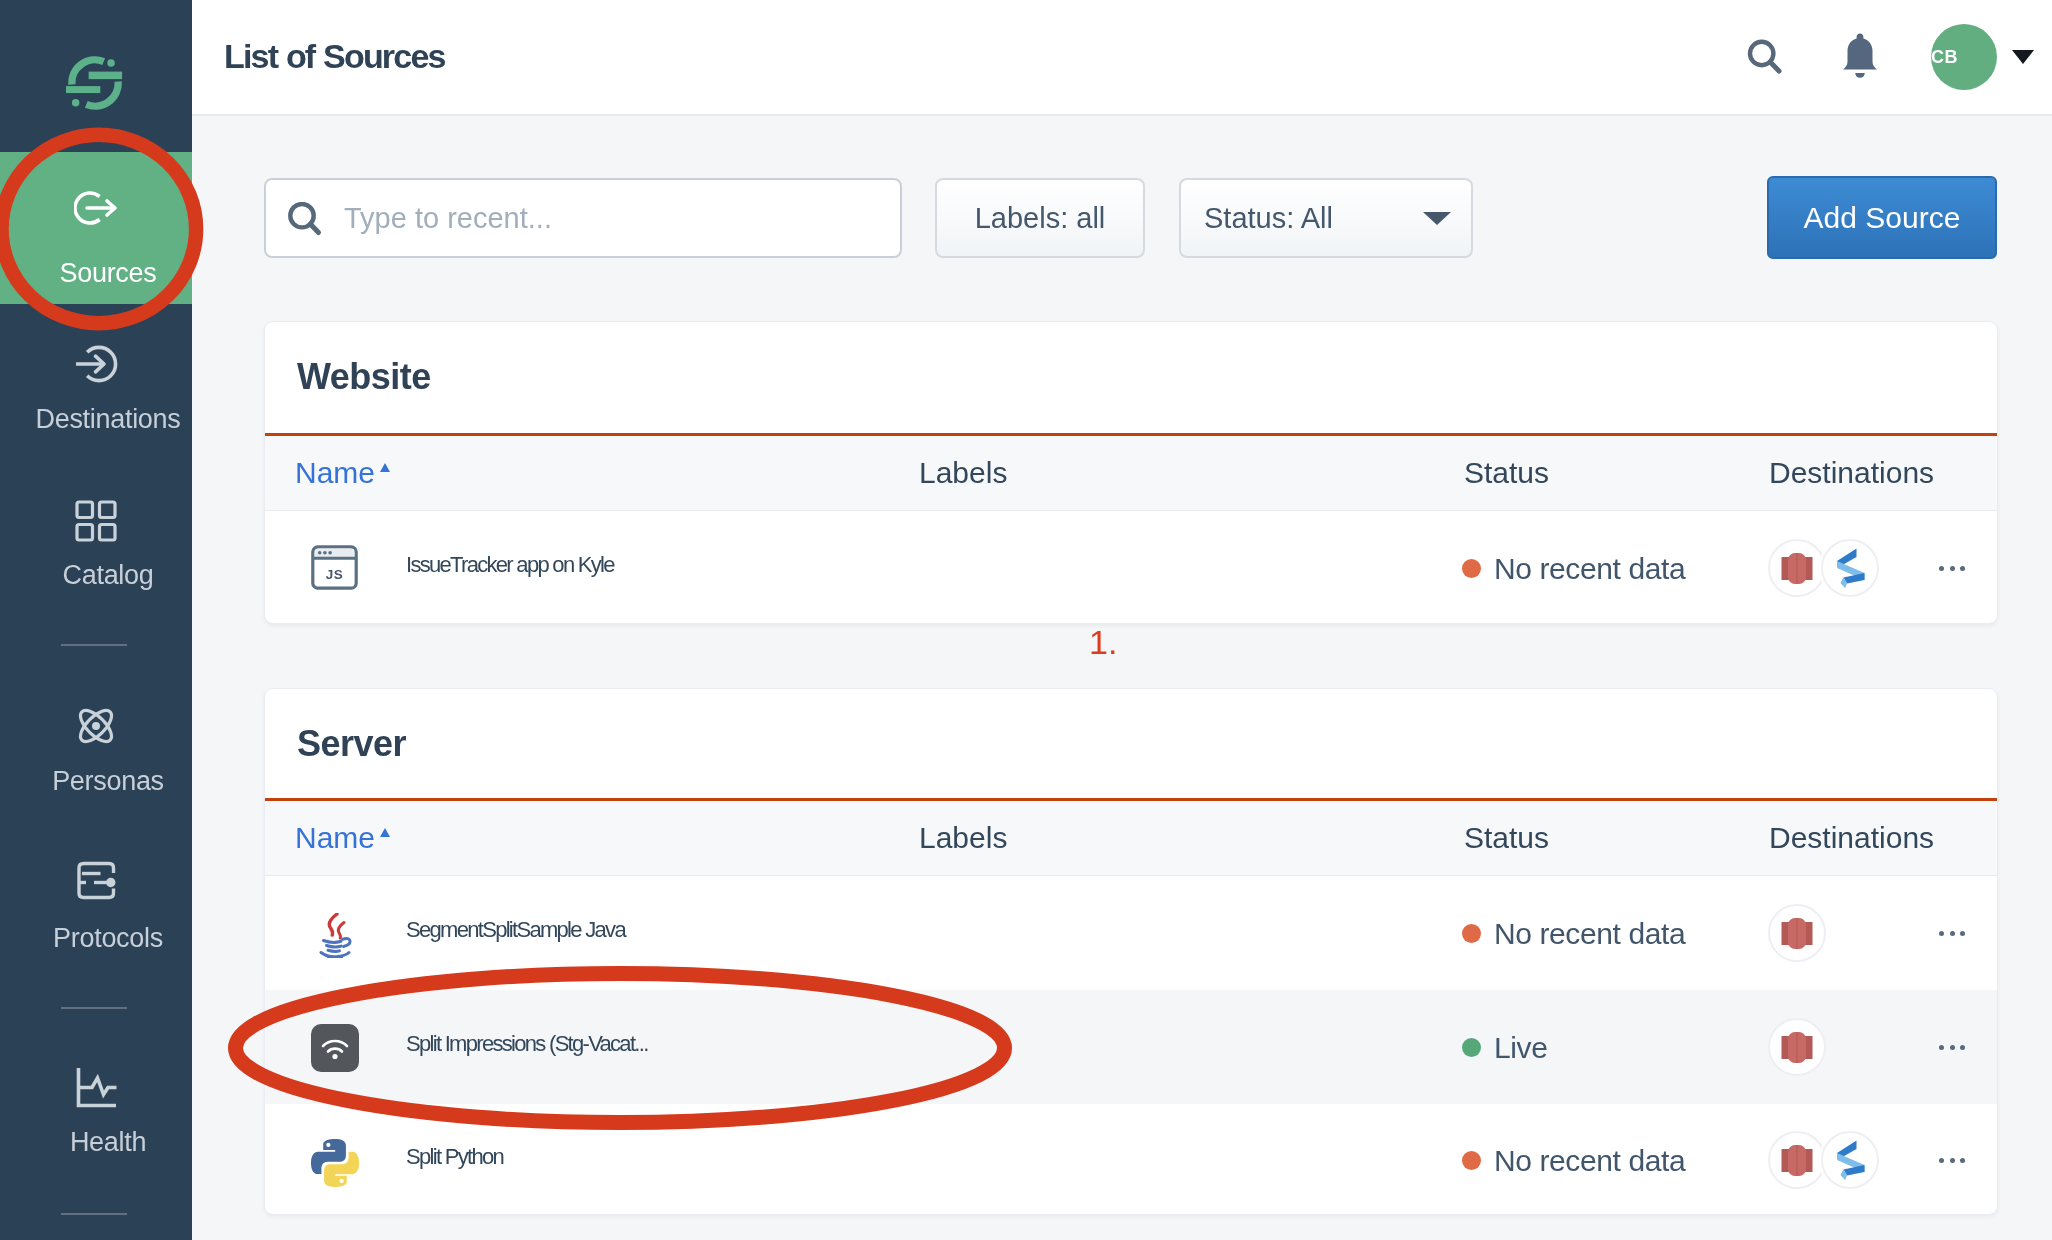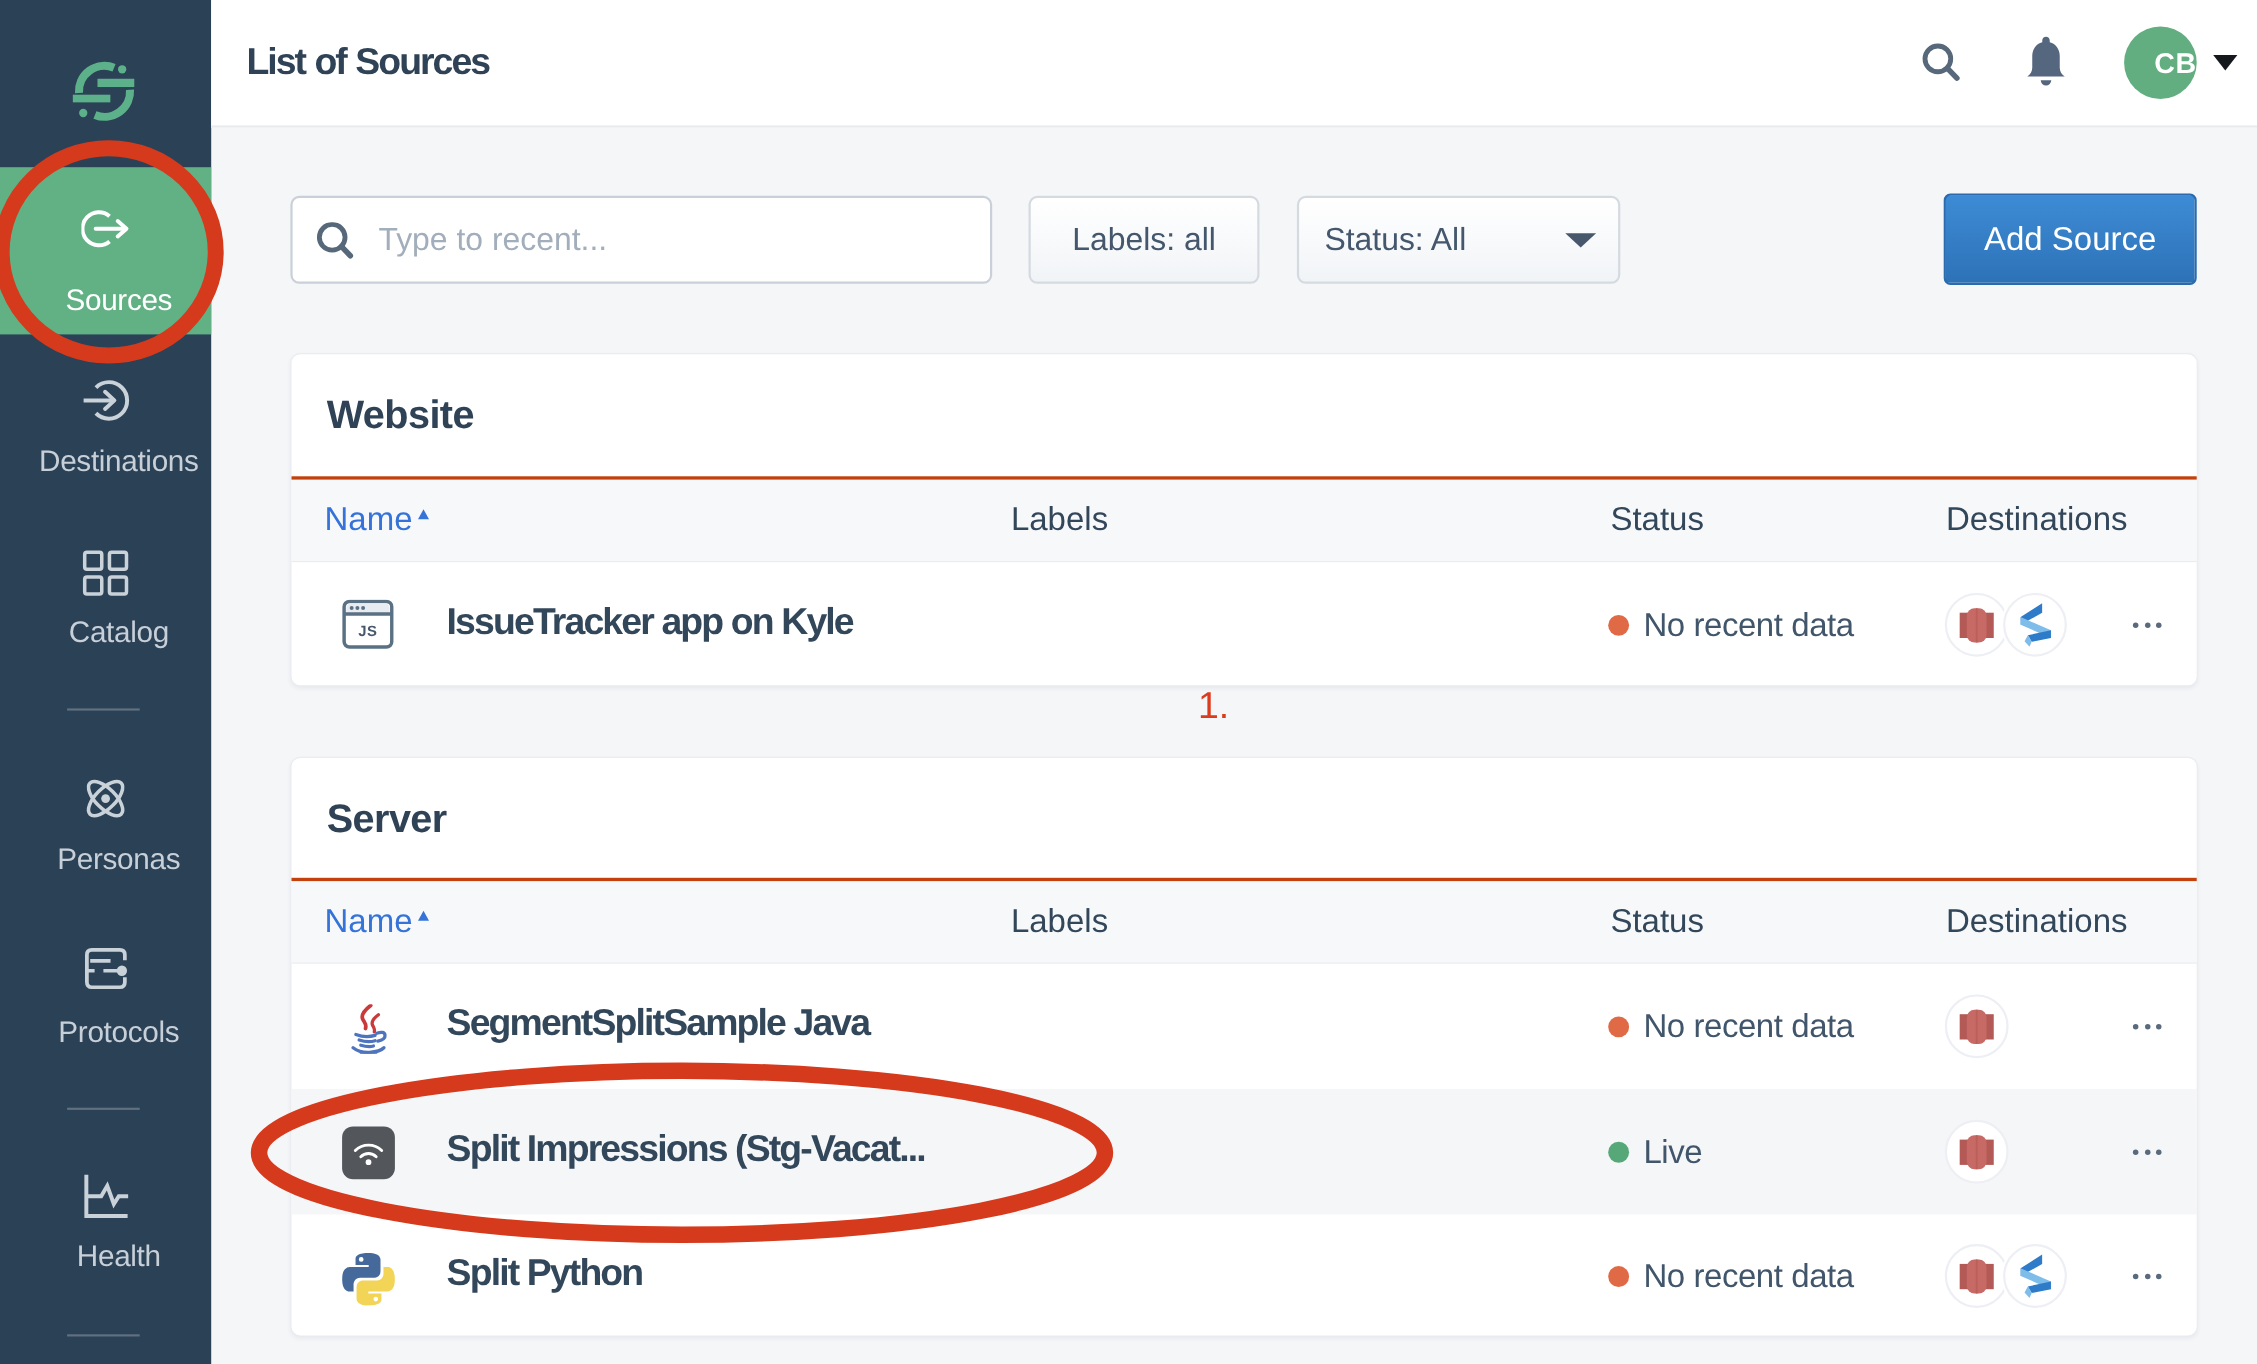--- a/index.html
+++ b/index.html
@@ -14,21 +14,21 @@
               font-size:27px; color:#c7cfd8; letter-spacing:-0.3px;margin-left:12px; }
   .sb-label.on { color:#ffffff; }
   .sb-div { position:absolute; left:61px; width:66px; height:2px; background:rgba(255,255,255,0.25); }
 
   
   .topbar { position:absolute; left:192px; top:0; width:1860px; height:116px; background:#ffffff;
             border-bottom:2px solid #e8ebee; }
   .pagetitle { position:absolute; left:224px; top:36px; height:40px; line-height:40px;
                font-size:34px; font-weight:600; color:#2f4256; letter-spacing:-1.8px; word-spacing:1px; }
   .avatar { position:absolute; left:1931px; top:24px; width:66px; height:66px; border-radius:50%;
-            background:#62ae80; color:#fff; font-size:26px; font-weight:600; text-align:right;
+            background:#62ae80; color:#fff; font-size:18px; font-weight:600; text-align:left;
             line-height:66px; letter-spacing:0.5px; }
   .caret-dn { position:absolute; left:2012px; top:50px; width:0; height:0;
               border-left:11px solid transparent; border-right:11px solid transparent;
               border-top:14px solid #15181c; }
 
   
   .searchbox { position:absolute; left:264px; top:178px; width:638px; height:80px; background:#fff;
                border:2px solid #c9d0d9; border-radius:8px; }
   .searchbox .ph { position:absolute; left:78px; top:0; height:76px; line-height:76px;
                    font-size:29px; color:#a2aebb; }
@@ -53,21 +53,21 @@
            border-top:3px solid #c2410c; border-bottom:1px solid #e9ecef; }
   .th { position:absolute; top:0; height:100%; display:flex; align-items:center;
         font-size:30px; color:#33475b; }
   .th.name { color:#3573d8; }
   .sort { display:inline-block; margin-left:5px; width:0; height:0; position:relative; top:-6px;
           border-left:5px solid transparent; border-right:5px solid transparent;
           border-bottom:9px solid #3573d8; }
   .trow { position:absolute; left:0; width:100%; }
   .trow.alt { background:#f5f6f8; }
   .rname { position:absolute; left:141px; top:-3px; height:100%; display:flex; align-items:center;
-           font-size:34px; font-weight:700; color:#33475b; letter-spacing:-1.7px; }
+           font-size:22px; font-weight:400; color:#33475b; letter-spacing:-1.7px; }
   .sdot { position:absolute; left:1197px; width:19px; height:19px; border-radius:50%; }
   .sdot.red { background:#e06a45; }
   .sdot.green { background:#57a878; }
   .stext { position:absolute; left:1229px; top:1px; height:100%; display:flex; align-items:center;
            font-size:30px; color:#42566b; letter-spacing:-0.4px; }
   .dcirc { position:absolute; width:58px; height:58px; border-radius:50%; background:#fff;
            border:2px solid #edeff4; display:flex; align-items:center; justify-content:center; }
   .dcirc.c1 { left:1503px; }
   .dcirc.c2 { left:1556px; box-shadow:0 0 0 2px #ffffff; }
   .dots { position:absolute; left:1674px; width:26px; display:flex; justify-content:space-between; }

